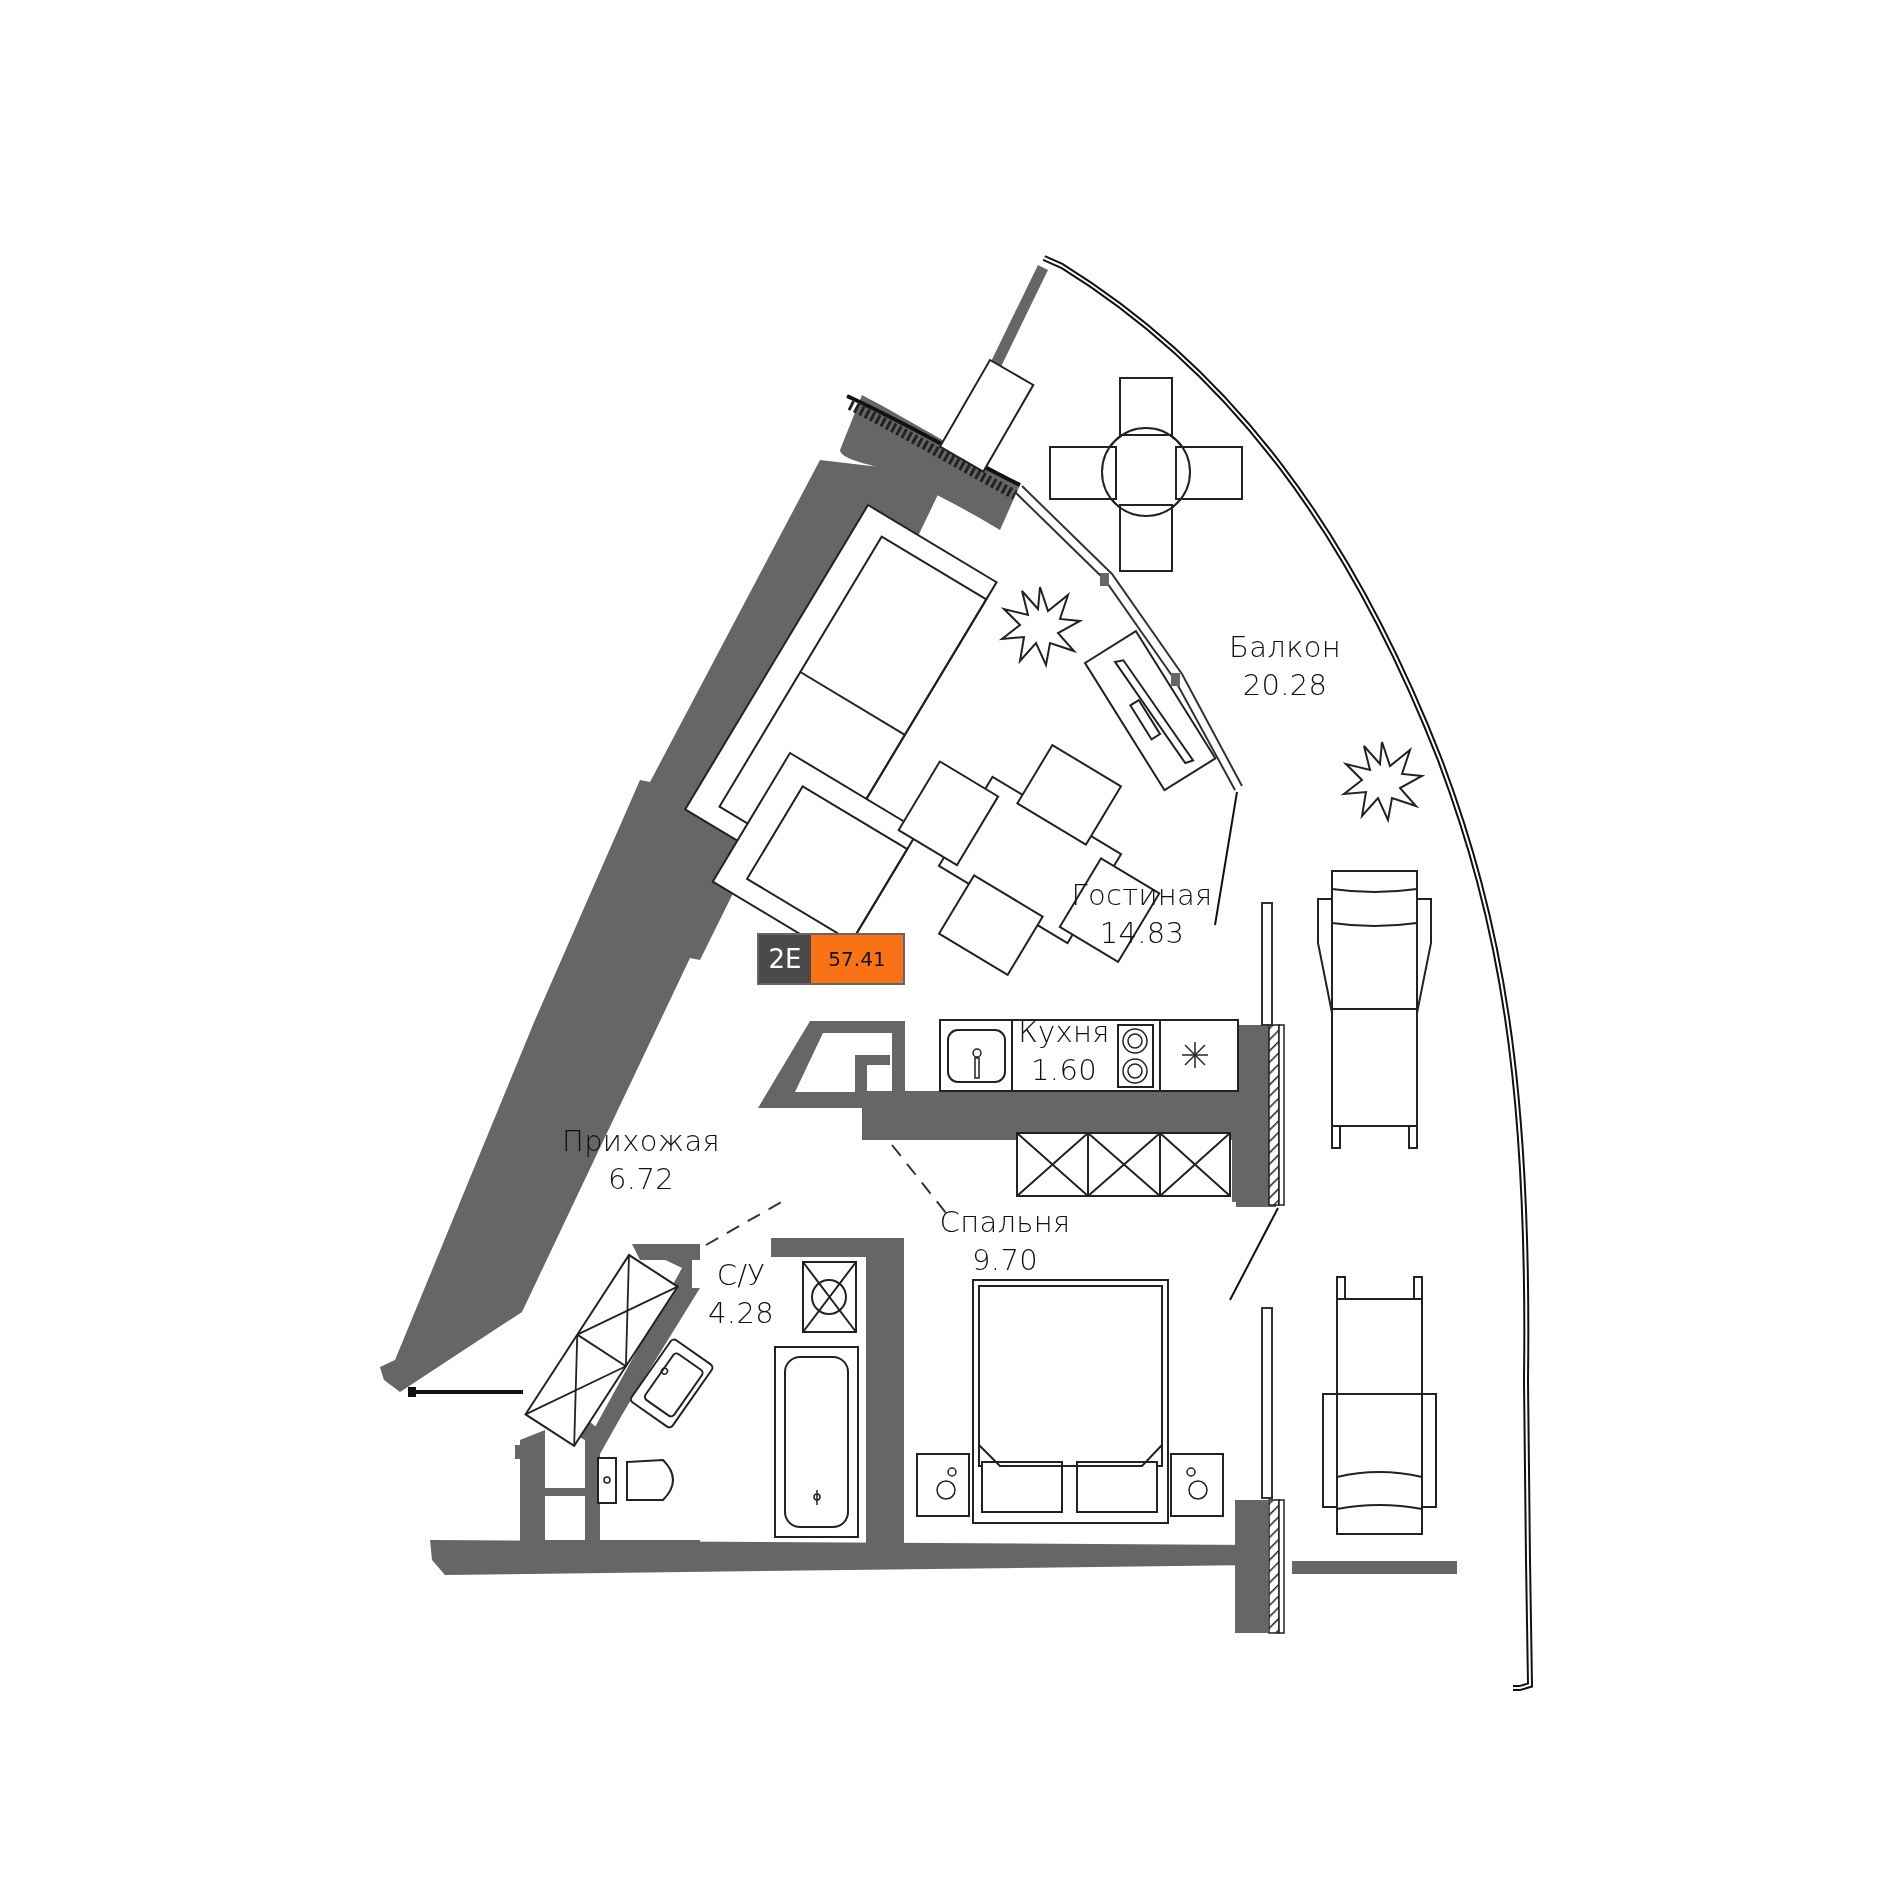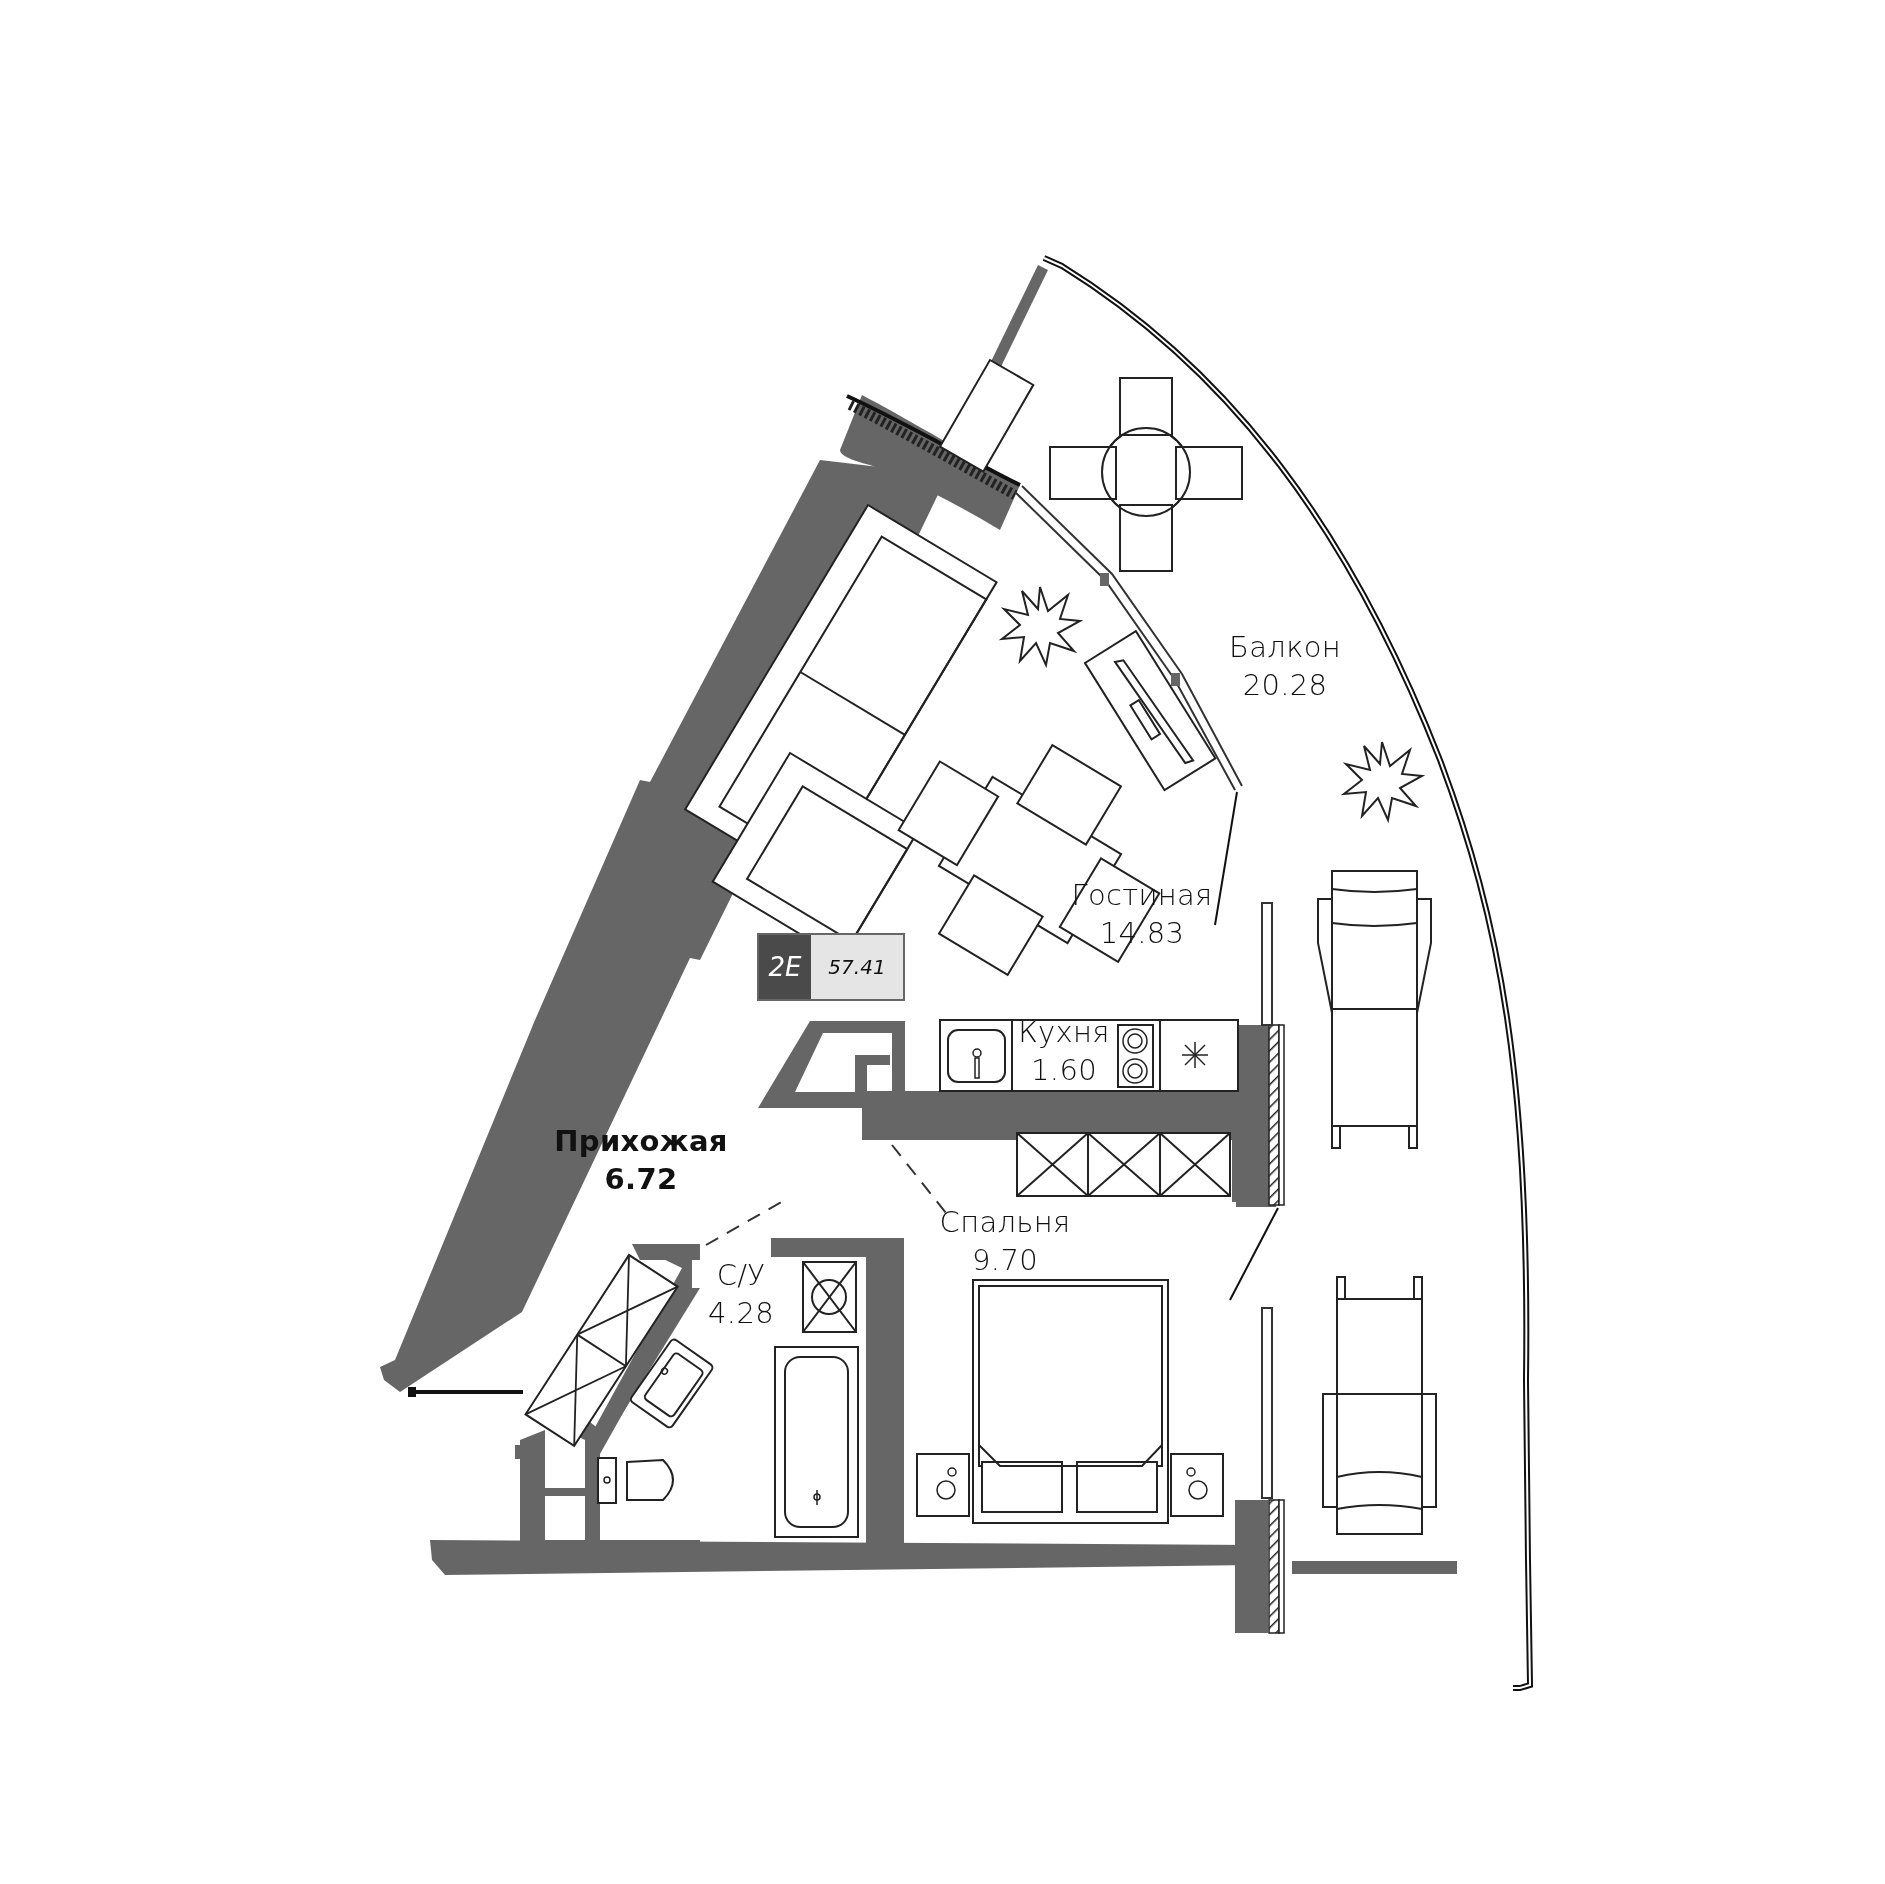--- a/index.html
+++ b/index.html
@@ -5,21 +5,21 @@
   html, body { margin: 0; padding: 0; background: #ffffff; }
   body { width: 1885px; height: 1884px; position: relative; overflow: hidden; font-family: "DejaVu Sans", sans-serif; }
   #plan { position: absolute; left: 0; top: 0; width: 1885px; height: 1884px; }
   .wall { fill: #666666; stroke: none; }
   .furn { fill: #ffffff; stroke: #222222; stroke-width: 2; }
   .furn-nofill { fill: none; stroke: #222222; stroke-width: 2; }
   .glass { fill: #ffffff; stroke: #333333; stroke-width: 2; }
   .hatch { fill: url(#hatchpat); stroke: #222; stroke-width: 1.5; }
   .room-label { position: absolute; text-align: center; color: #111111; font-family: "DejaVu Sans", sans-serif; font-size: 29px; line-height: 38px; letter-spacing: 0.3px; transform: translateX(-50%); white-space: nowrap; font-weight: 300; }
   .room-label .area { display: block; }
-  #apt-badge { position: absolute; left: 757px; top: 933px; height: 68px; display: flex; border: 2px solid #666666; box-sizing: border-box; background: #e5e5e5; font-style: italic; }
+  #apt-badge { position: absolute; left: 757px; top: 933px; height: 52px; display: flex; border: 2px solid #666666; box-sizing: border-box; background: #f97316; }
   #apt-badge .code { background: #4a4a4a; color: #ffffff; width: 52px; display: flex; align-items: center; justify-content: center; font-size: 26px; }
   #apt-badge .total { width: 92px; display: flex; align-items: center; justify-content: center; font-size: 20px; color: #111; }
 </style>
 </head>
 <body>
 
 <svg id="plan" viewBox="0 0 1885 1884" xmlns="http://www.w3.org/2000/svg">
   <defs>
     <pattern id="hatchpat" width="8" height="8" patternUnits="userSpaceOnUse" patternTransform="rotate(45)">
       <rect width="8" height="8" fill="#ffffff"></rect>
@@ -234,21 +234,21 @@
 <div class="room-label" style="left:1142px; top:876px;">
   <span>Гостиная</span>
   <span class="area">14.83</span>
 </div>
 
 <div class="room-label" style="left:1064px; top:1013px;">
   <span>Кухня</span>
   <span class="area">1.60</span>
 </div>
 
-<div class="room-label" style="left:641px; top:1122px;font-weight:bold;">
+<div class="room-label" style="left:641px; top:1122px;">
   <span>Прихожая</span>
   <span class="area">6.72</span>
 </div>
 
 <div class="room-label" style="left:741px; top:1256px;">
   <span>С/У</span>
   <span class="area">4.28</span>
 </div>
 
 <div class="room-label" style="left:1005px; top:1203px;">

